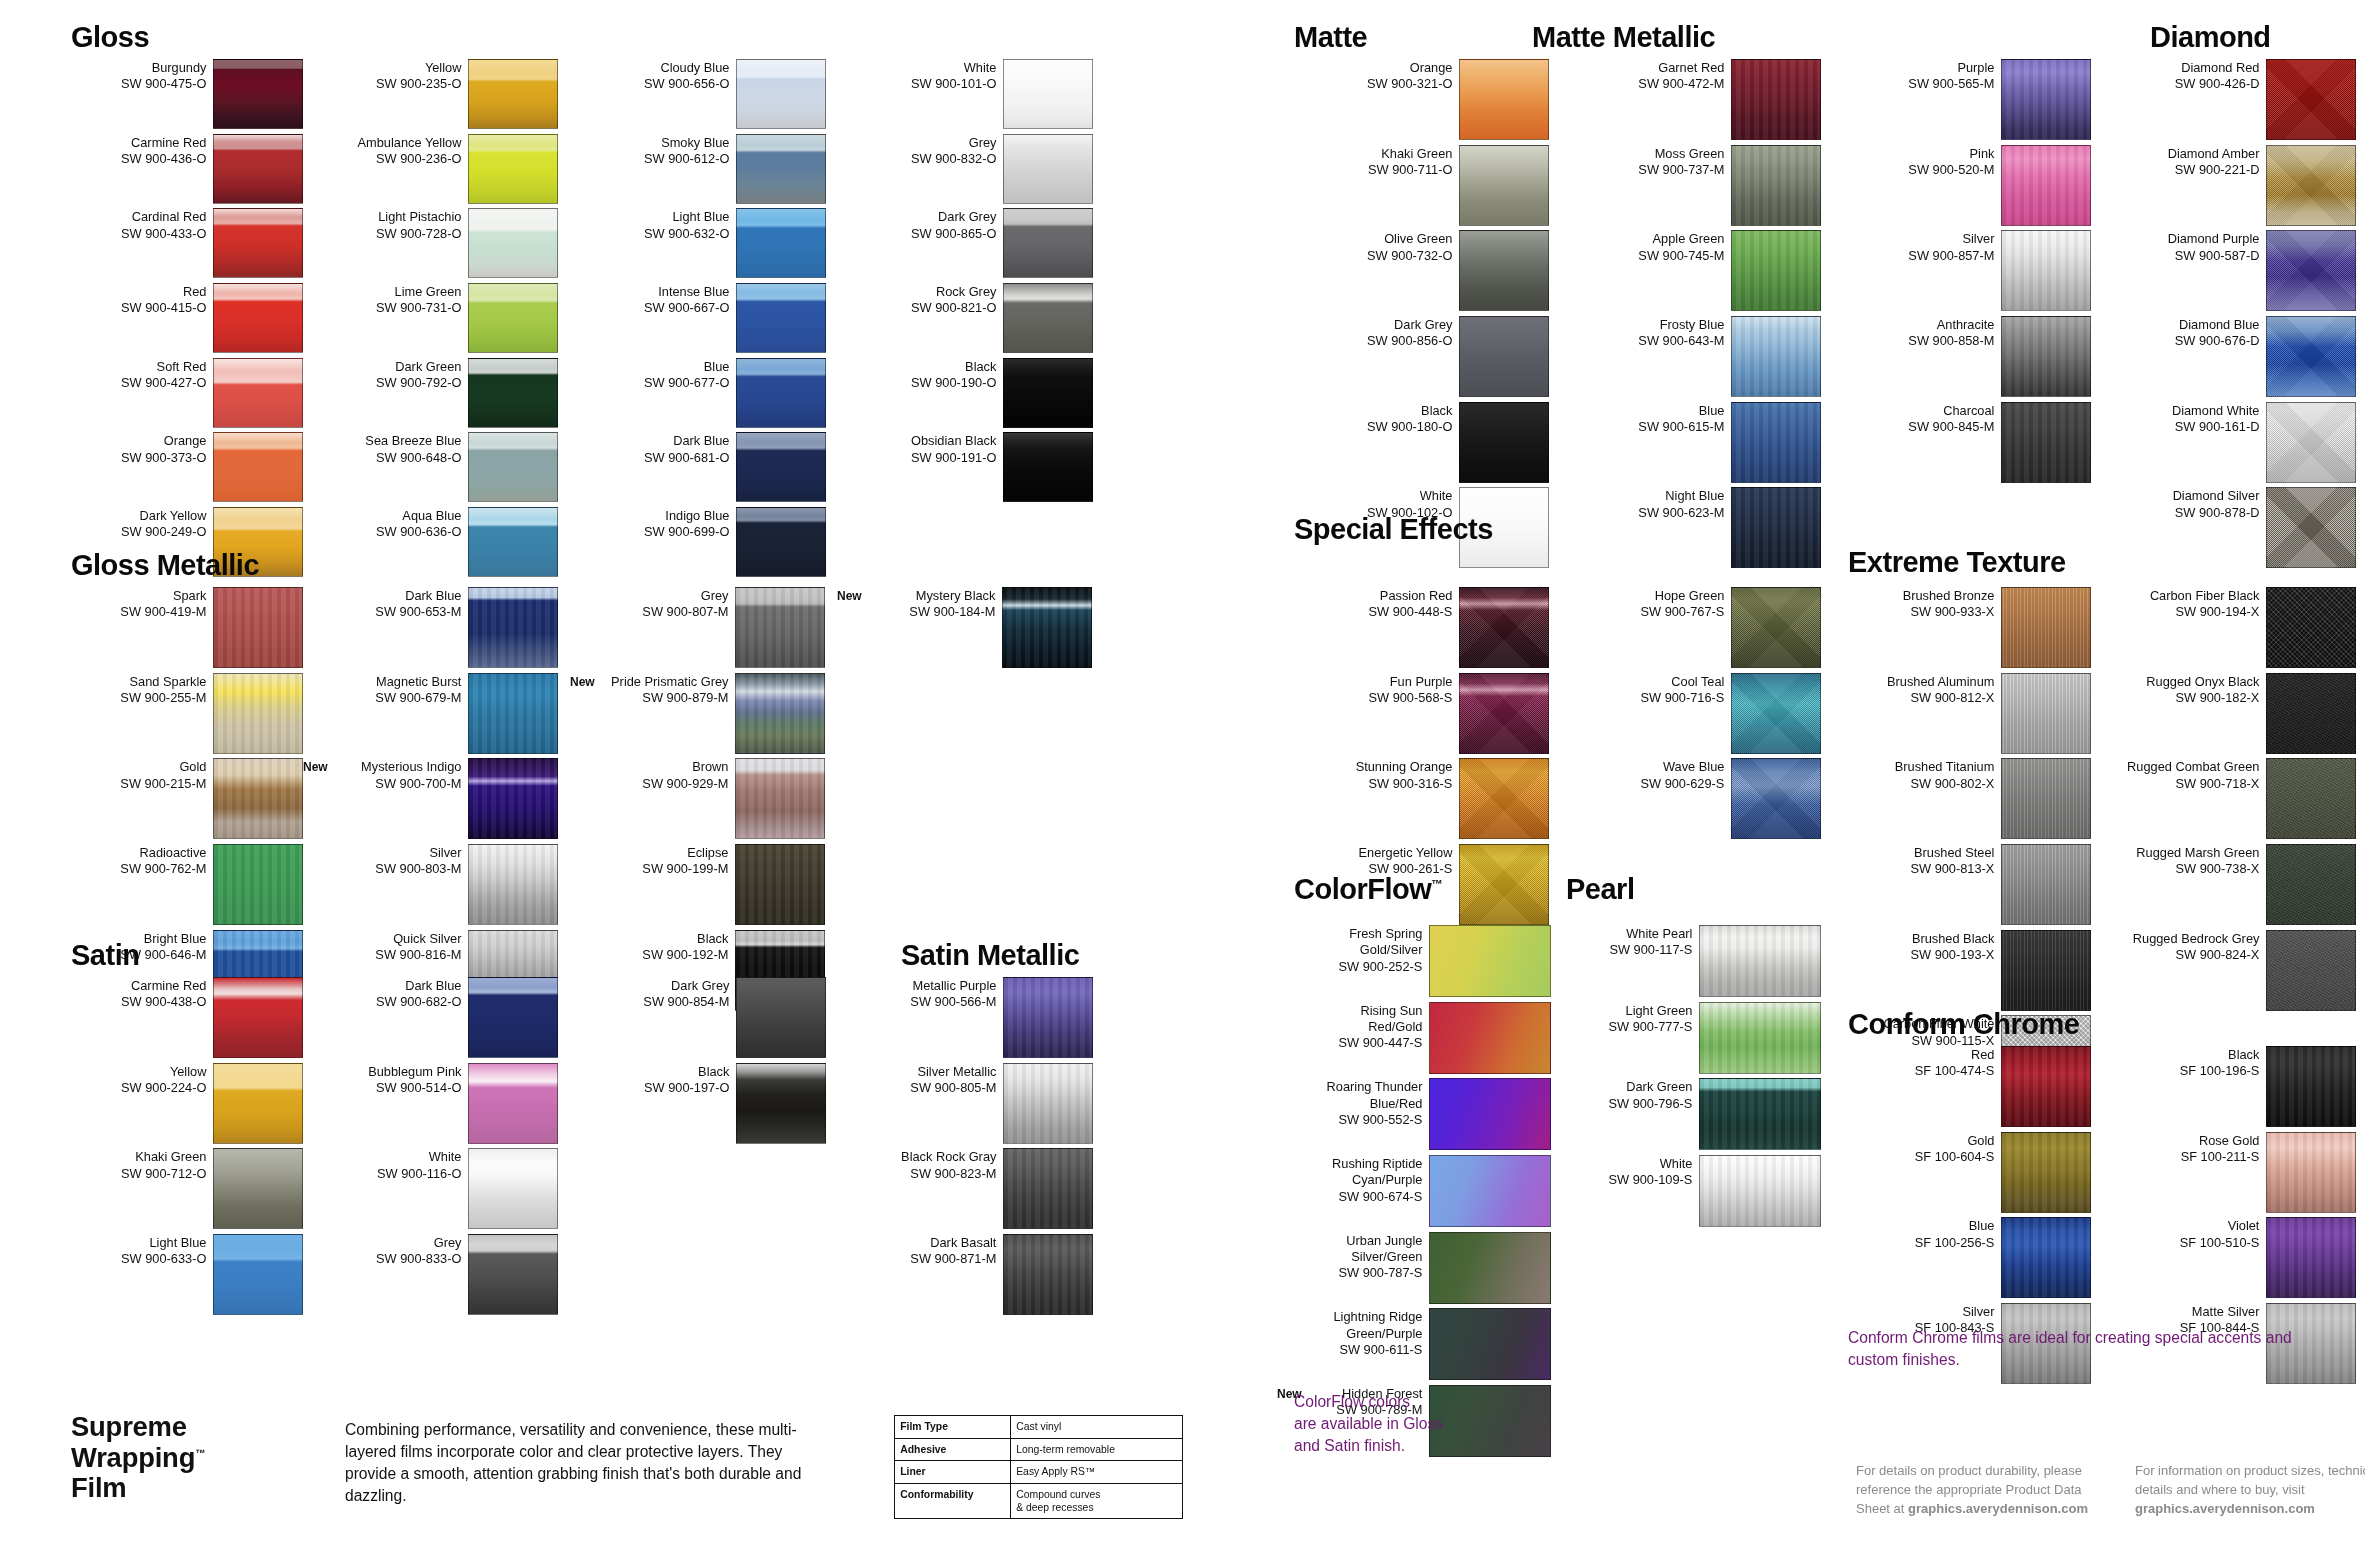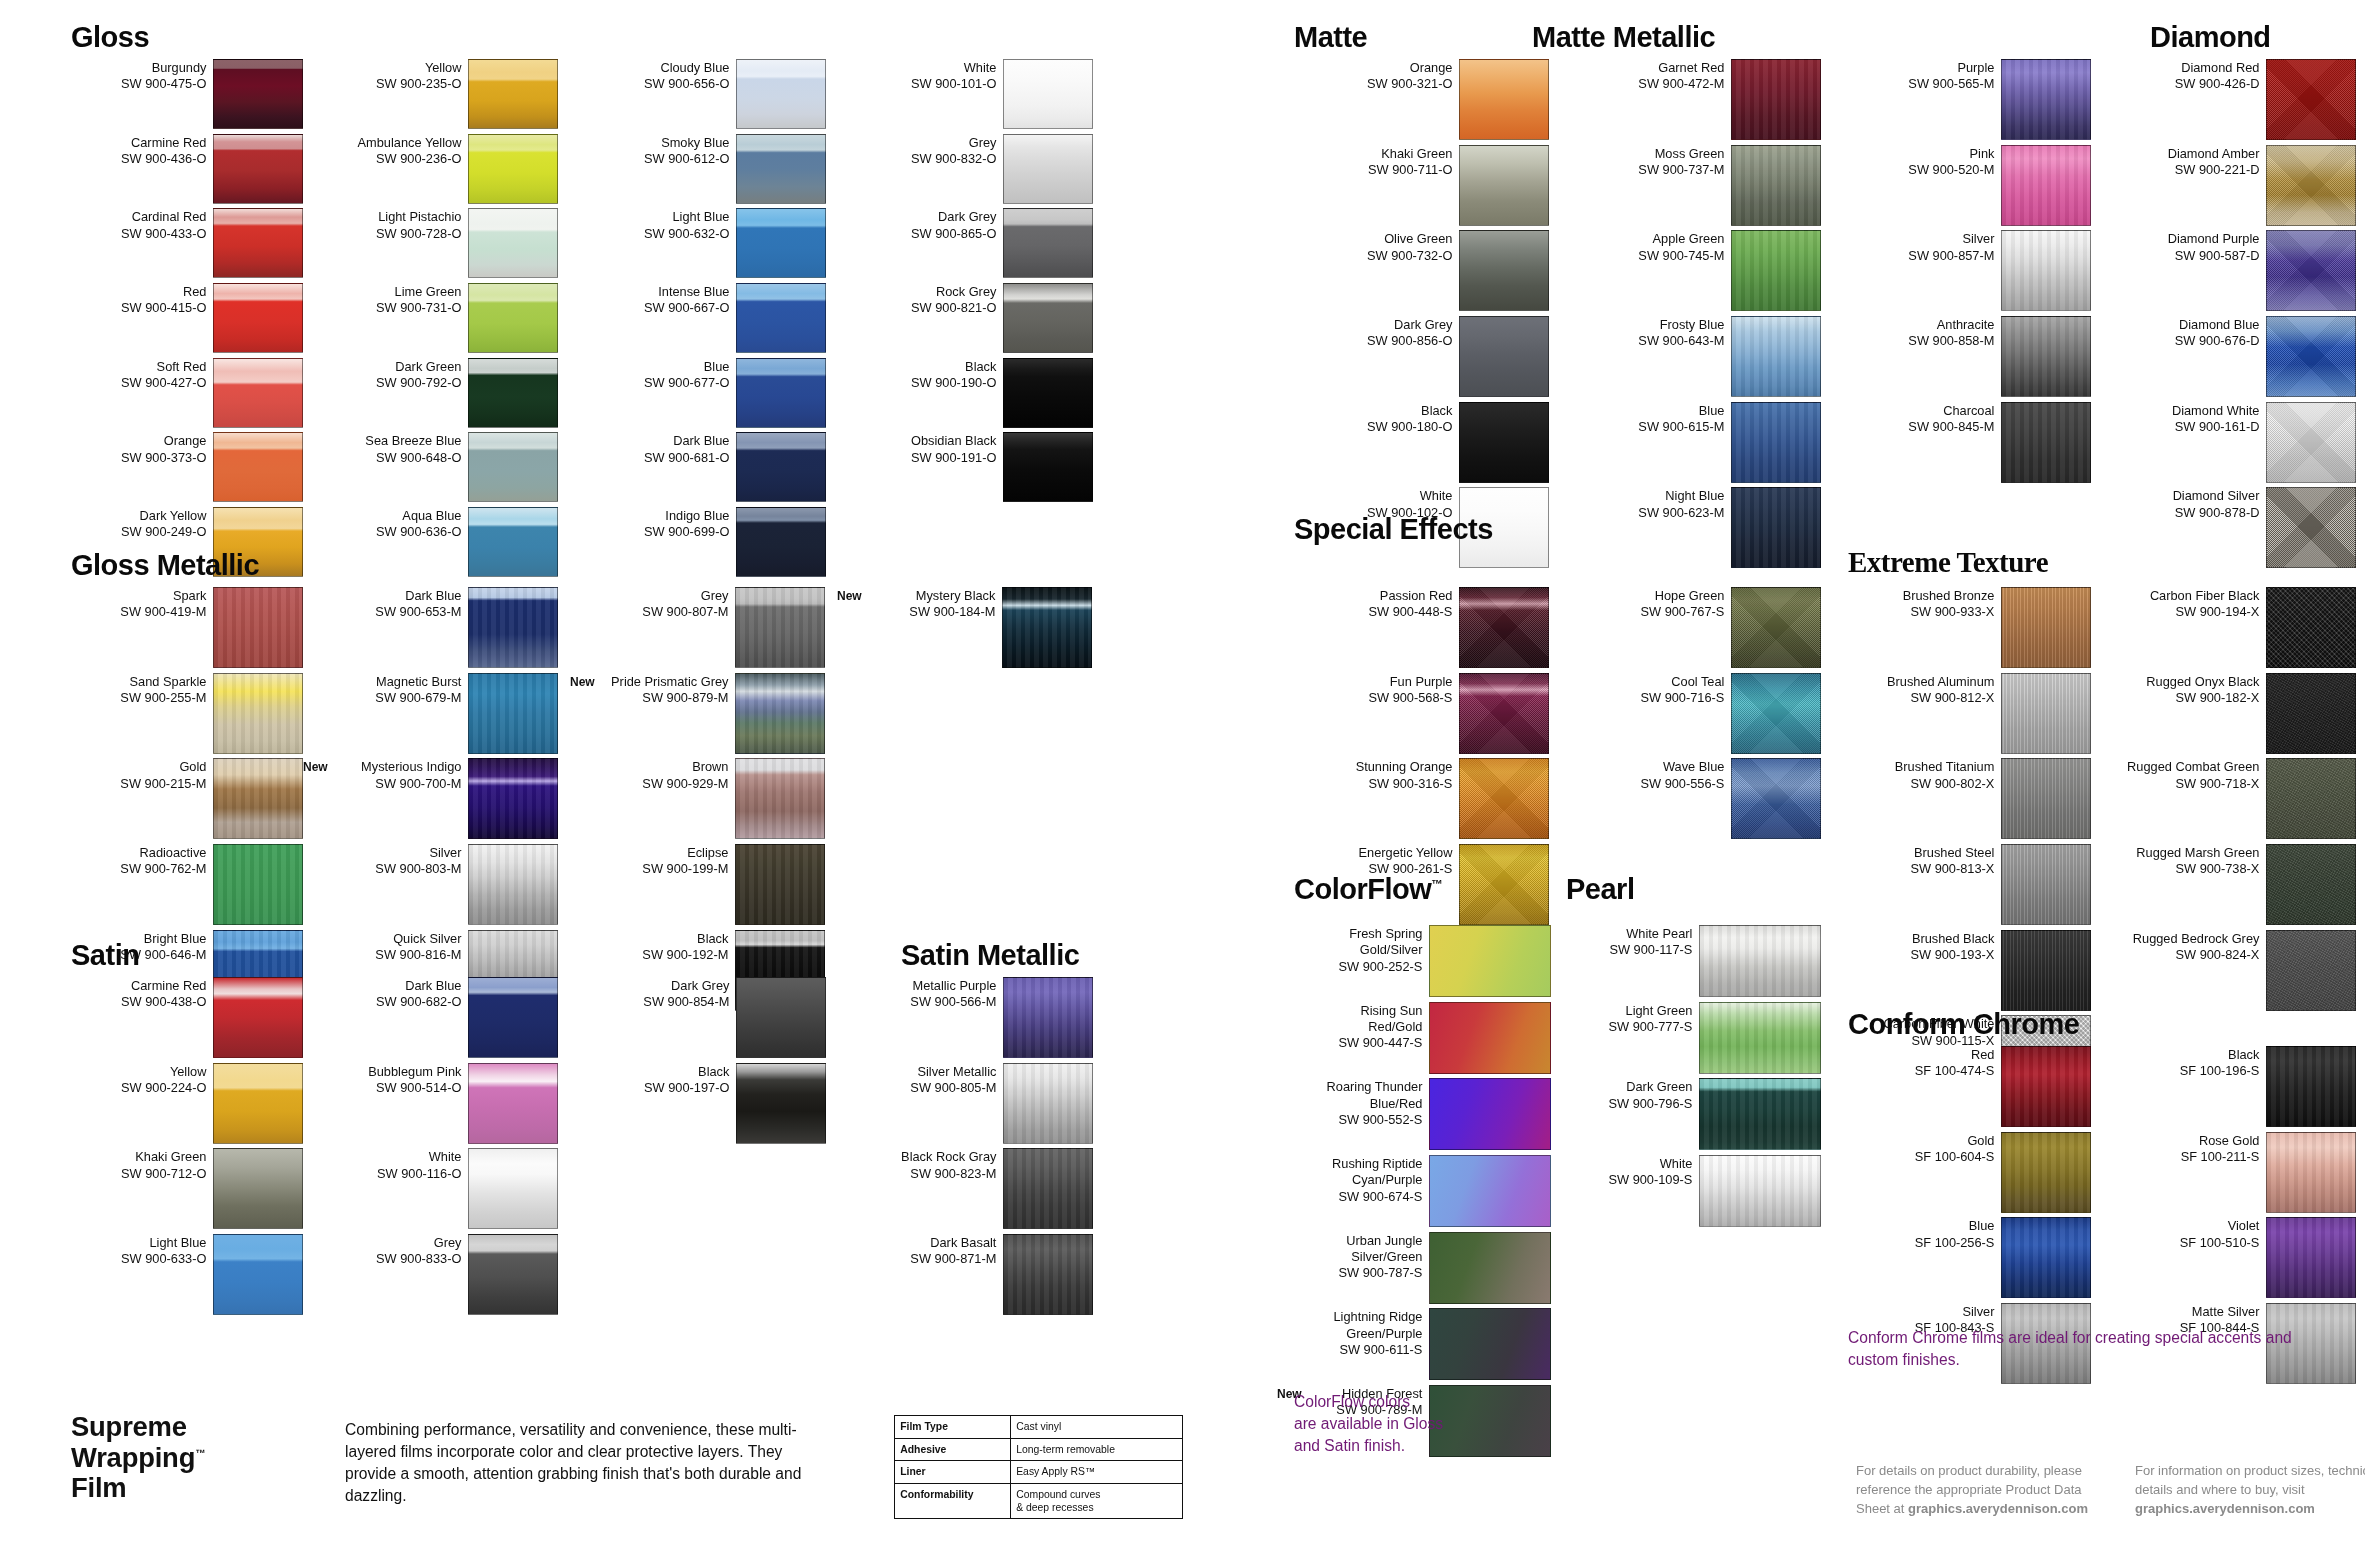--- a/index.html
+++ b/index.html
@@ -842,27 +842,27 @@
         <div class="labels">
           <span class="cname">Cool Teal</span>
           <span class="ccode">SW 900-716-S</span>
         </div>
         <div class="chip sq" style="background: repeating-linear-gradient(45deg, rgba(255, 255, 255, 0.1) 0px, rgba(255, 255, 255, 0.1) 0.5px, rgba(0, 0, 0, 0.1) 0.5px, rgba(0, 0, 0, 0.1) 1.4px), repeating-linear-gradient(-45deg, rgba(255, 255, 255, 0.08) 0px, rgba(255, 255, 255, 0.08) 0.5px, rgba(0, 0, 0, 0.08) 0.5px, rgba(0, 0, 0, 0.08) 1.4px), linear-gradient(rgb(45, 122, 150) 0%, rgb(59, 157, 180) 18%, rgb(76, 188, 200) 38%, rgb(58, 154, 174) 62%, rgb(46, 126, 150) 86%, rgb(42, 111, 136) 100%);"></div>
       </div>
       <div class="swrow">
         <div class="newtag empty">New</div>
         <div class="labels">
           <span class="cname">Wave Blue</span>
-          <span class="ccode">SW 900-556-S</span>
+          <span class="ccode">SW 900-629-S</span>
         </div>
         <div class="chip sq" style="background: repeating-linear-gradient(45deg, rgba(255, 255, 255, 0.1) 0px, rgba(255, 255, 255, 0.1) 0.5px, rgba(0, 0, 0, 0.1) 0.5px, rgba(0, 0, 0, 0.1) 1.4px), repeating-linear-gradient(-45deg, rgba(255, 255, 255, 0.08) 0px, rgba(255, 255, 255, 0.08) 0.5px, rgba(0, 0, 0, 0.08) 0.5px, rgba(0, 0, 0, 0.08) 1.4px), linear-gradient(rgb(61, 99, 168) 0%, rgb(109, 146, 200) 18%, rgb(126, 158, 208) 34%, rgb(58, 95, 162) 58%, rgb(44, 74, 140) 84%, rgb(38, 64, 124) 100%);"></div>
       </div>
     </div>
 
-  <div class="blk" style="left:1848px;top:546px;font-family:Liberation Serif, serif;">
+  <div class="blk" style="left:1848px;top:546px;">
     <div class="sec-title">Extreme Texture</div>
   </div>
   <div class="blk col" id="et_c1" style="left:1836px;top:587px;width:255px;">
       <div class="swrow">
         <div class="newtag empty">New</div>
         <div class="labels">
           <span class="cname">Brushed Bronze</span>
           <span class="ccode">SW 900-933-X</span>
         </div>
         <div class="chip sq" style="background: repeating-linear-gradient(90deg, rgba(255, 255, 255, 0.1) 0px, rgba(255, 255, 255, 0.1) 0.5px, rgba(0, 0, 0, 0.1) 0.5px, rgba(0, 0, 0, 0.1) 1.4px), linear-gradient(rgb(201, 143, 87) 0%, rgb(191, 132, 80) 24%, rgb(178, 121, 74) 48%, rgb(164, 110, 67) 72%, rgb(152, 101, 62) 100%);"></div>

